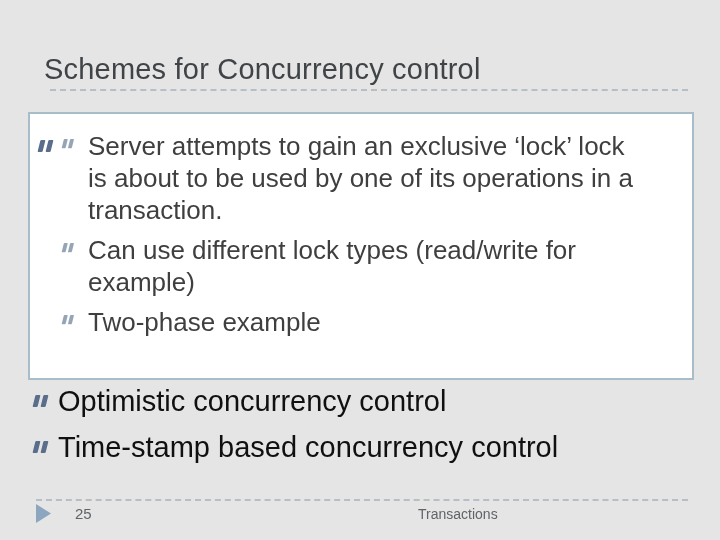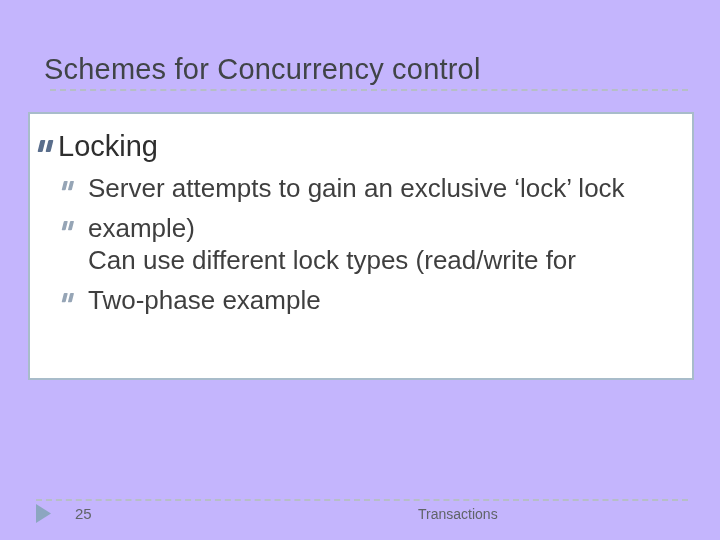--- a/index.html
+++ b/index.html
@@ -1,20 +1,20 @@
 <!DOCTYPE html>
 <html><head>
 <meta charset="utf-8">
 <style>
   html, body { margin: 0; padding: 0; background: #ffffff; }
   .slide {
     position: relative;
     width: 720px;
     height: 540px;
-    background: #c4b5fd;
+    background: #e5e5e5;
     overflow: hidden;
     font-family: "Liberation Sans", "DejaVu Sans", sans-serif;
   }
 
   
   .title {
     position: absolute;
     left: 44px;
     top: 53px;
     font-size: 29px;
@@ -146,41 +146,52 @@
 <div class="slide">
 
   <div class="title">Schemes for Concurrency control</div>
   <div class="title-rule"></div>
 
   <div class="content-box">
     <div class="box-inner">
 
       <div class="box-heading">
         <span class="qb"></span>
-        <span>Locking</span>
       </div>
 
       <div class="sub-item">
         <span class="qb l2"></span>
         <div class="sub-line">Server attempts to gain an exclusive ‘lock’ lock</div>
+        <div class="sub-line">is about to be used by one of its operations in a</div>
+        <div class="sub-line">transaction.</div>
       </div>
 
       <div class="sub-item">
         <span class="qb l2"></span>
+        <div class="sub-line">Can use different lock types (read/write for</div>
         <div class="sub-line">example)</div>
-        <div class="sub-line">Can use different lock types (read/write for</div>
       </div>
 
       <div class="sub-item">
         <span class="qb l2"></span>
         <div class="sub-line">Two-phase example</div>
       </div>
 
     </div>
   </div>
 
+  <div class="bottom-bullets">
+    <div class="b-item">
+      <span class="qb"></span>
+      <span>Optimistic concurrency control</span>
+    </div>
+    <div class="b-item">
+      <span class="qb"></span>
+      <span>Time-stamp based concurrency control</span>
+    </div>
+  </div>
 
   <div class="footer-rule"></div>
   <div class="page-arrow"></div>
   <div class="page-number">25</div>
   <div class="footer-text">Transactions</div>
 
 </div>
 
 </body></html>

